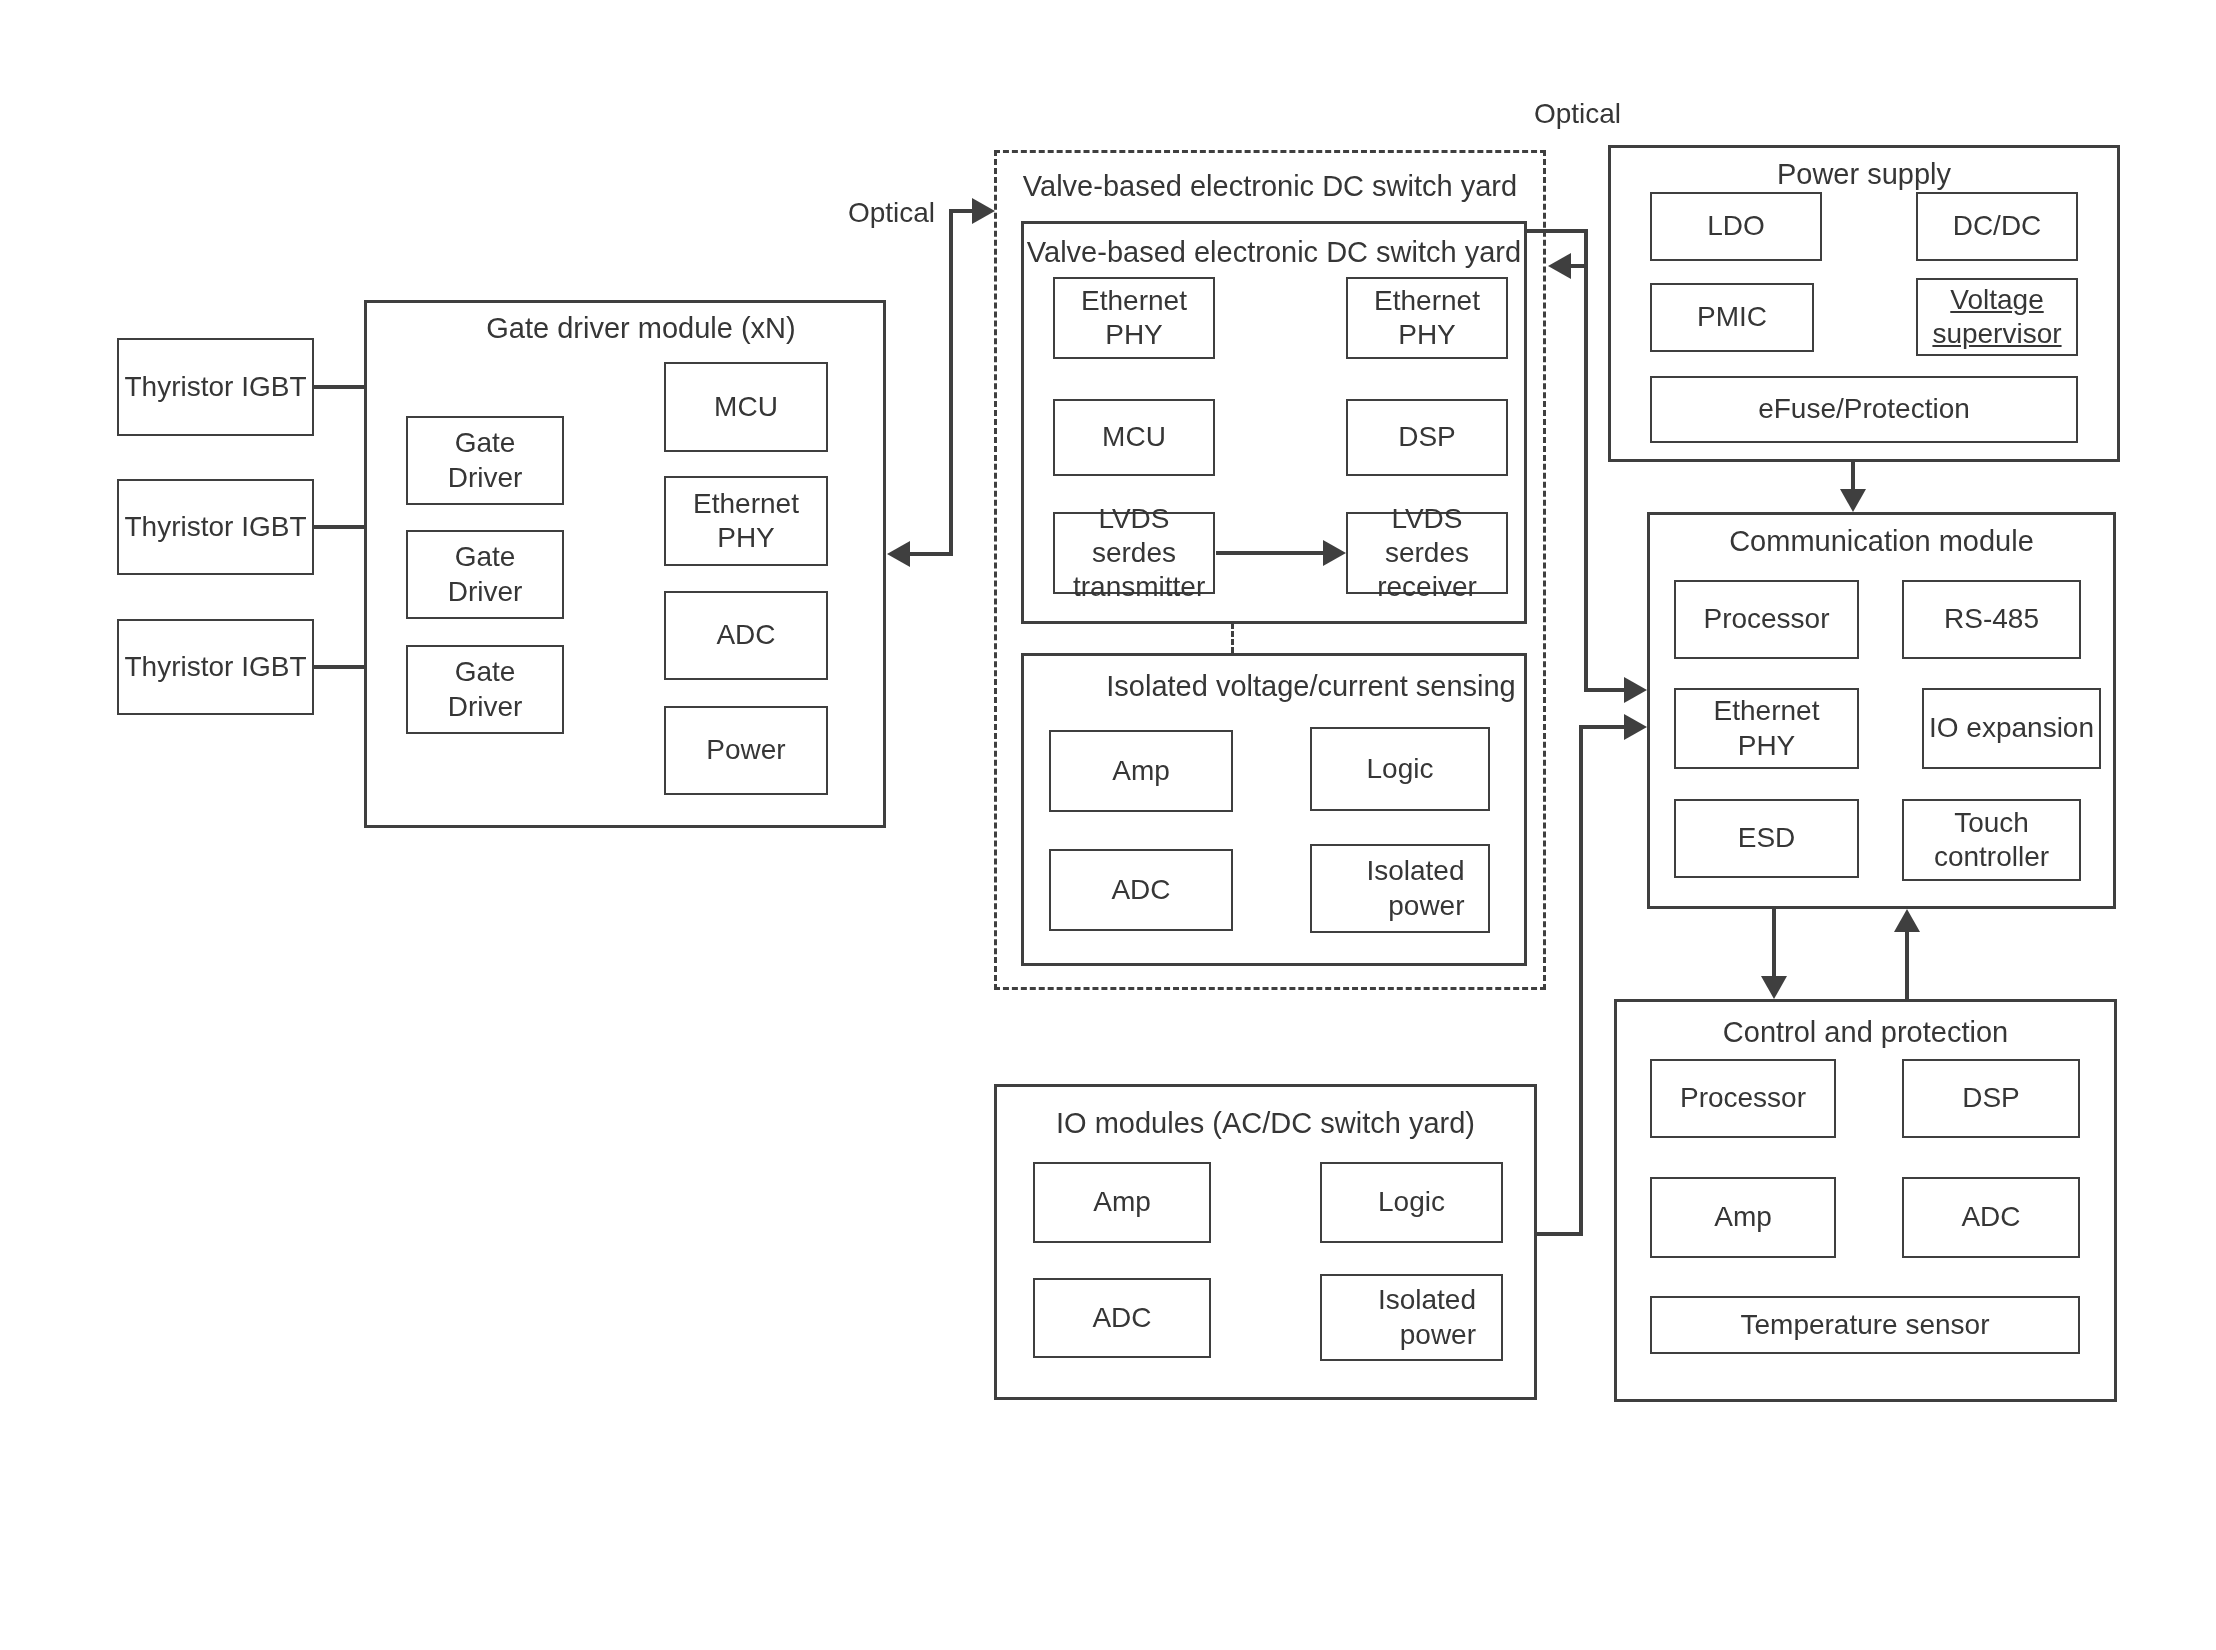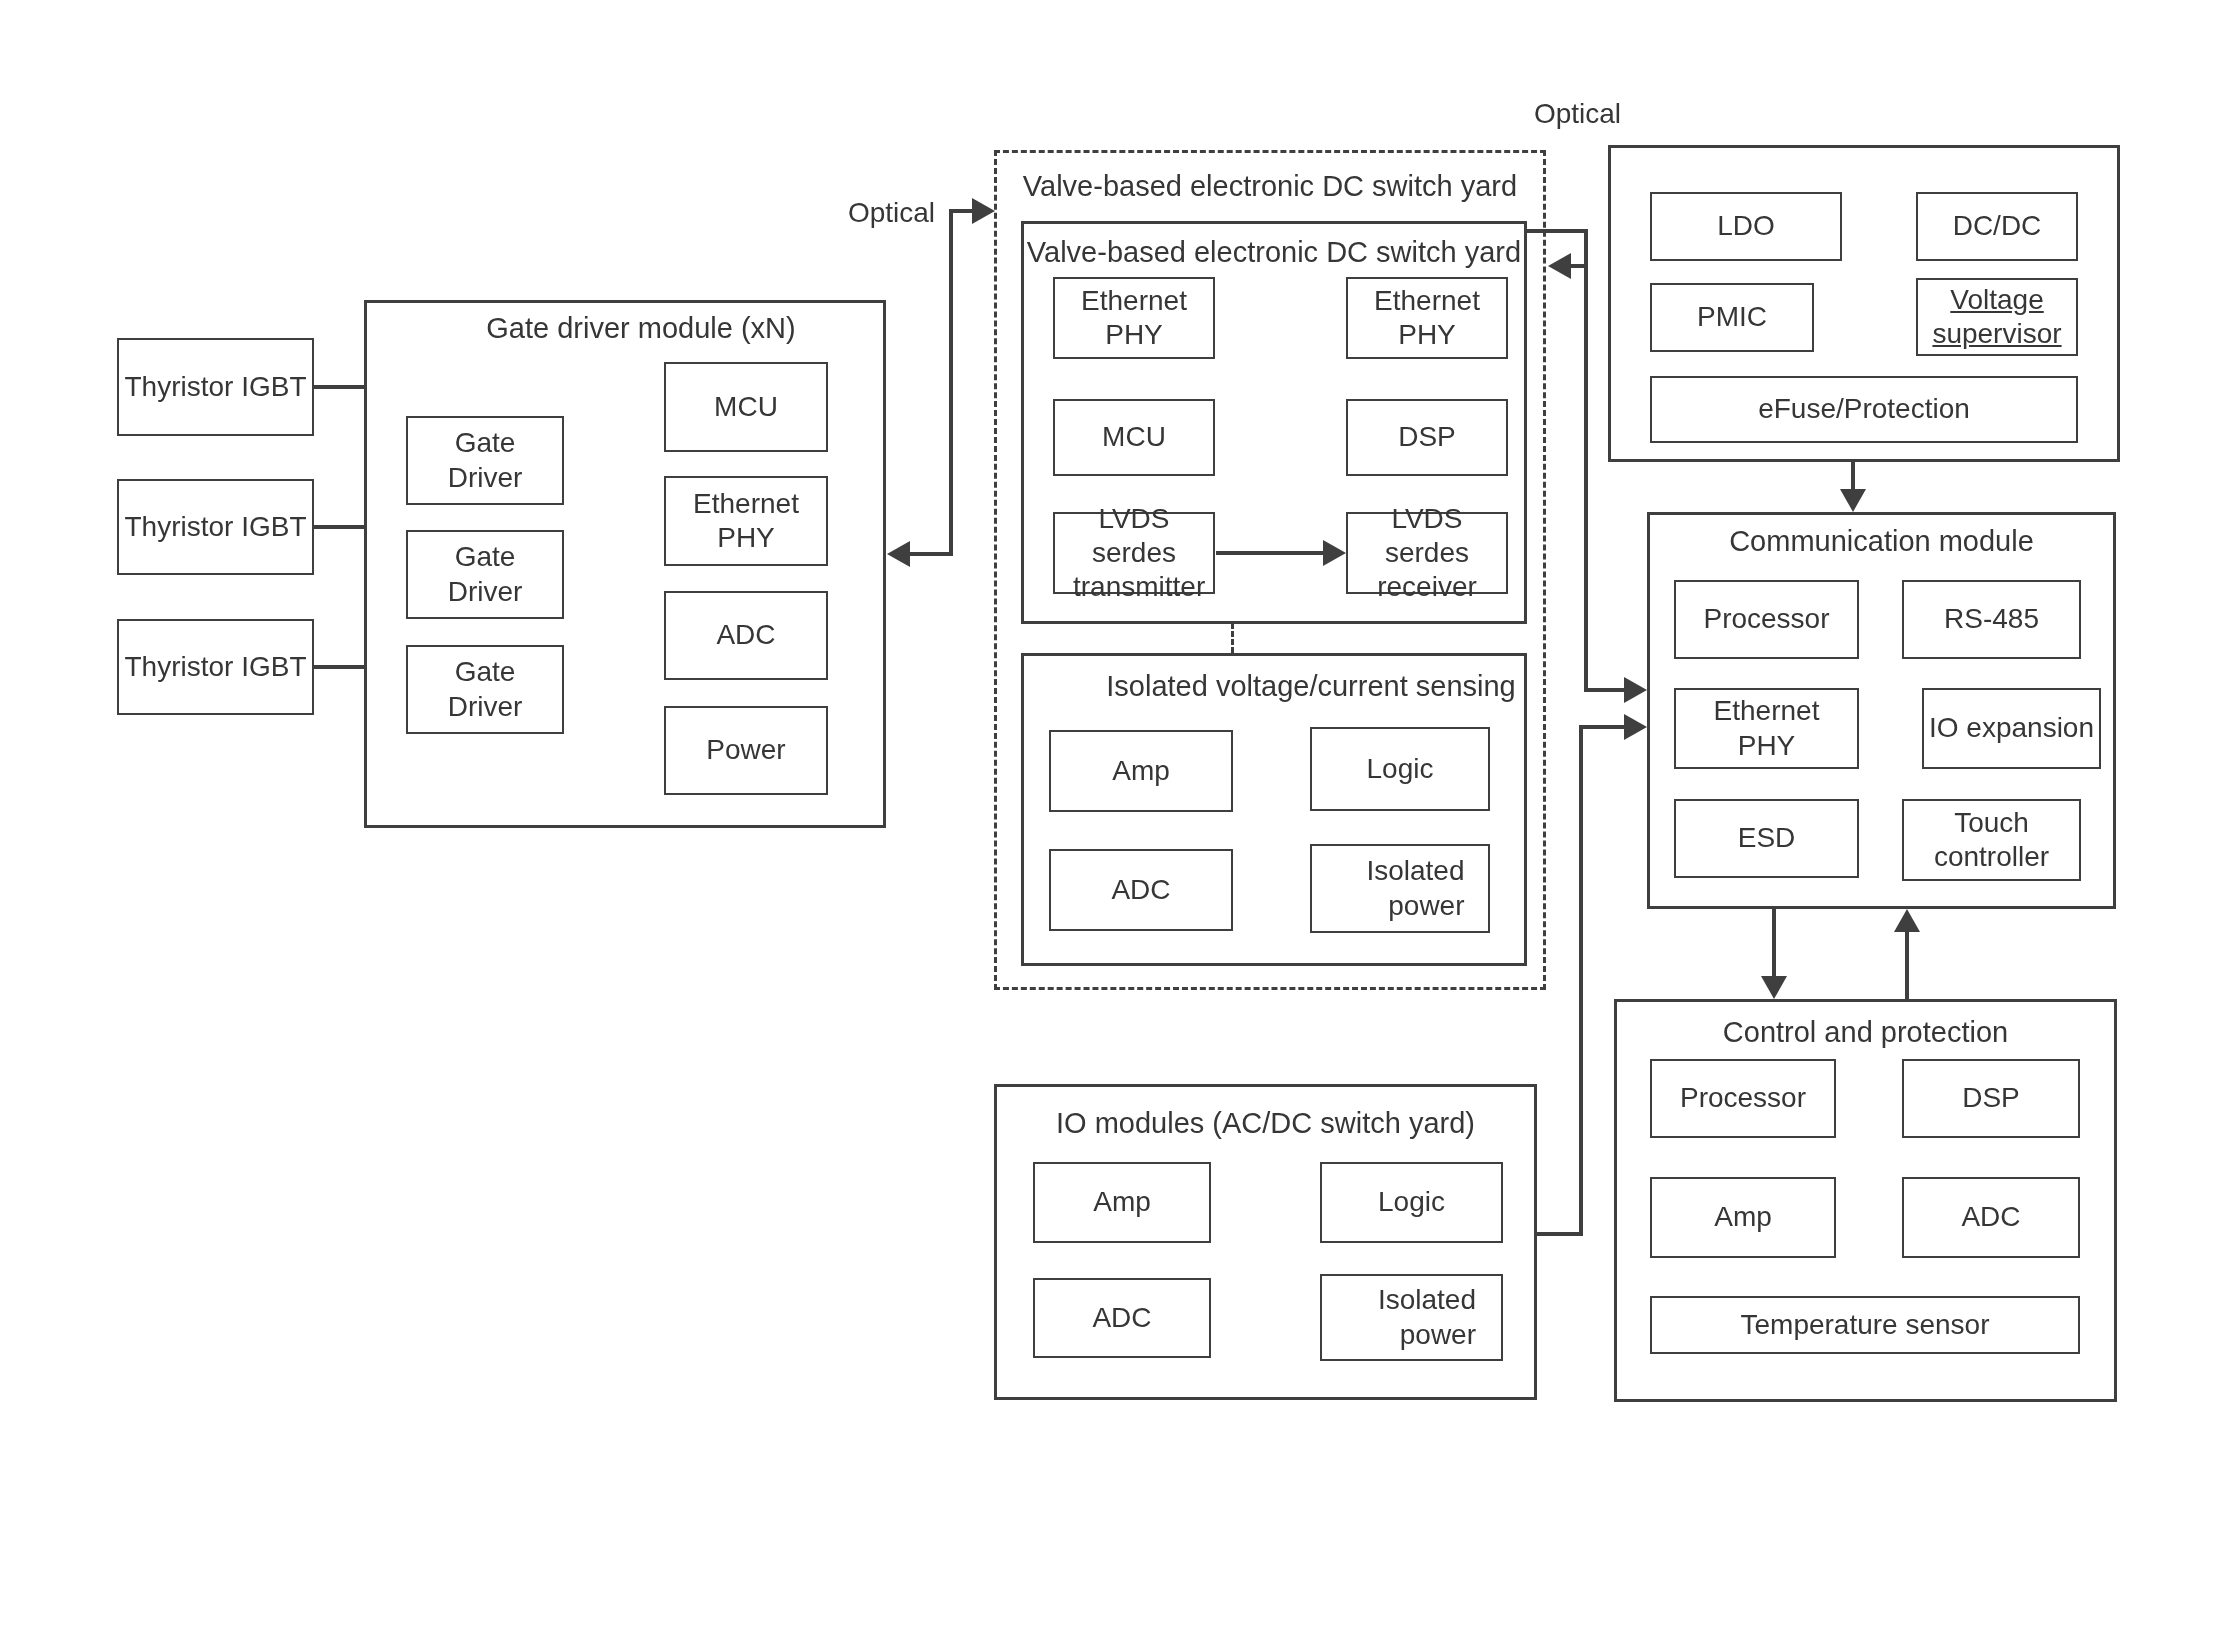--- a/index.html
+++ b/index.html
@@ -163,22 +163,23 @@
   <div class="arr left" style="left:1548px;top:253px;"></div>
   <div class="line" style="left:1588px;top:688px;width:36px;height:3.5px;"></div>
   <div class="arr right" style="left:1624px;top:677px;"></div>
 
   <div class="line" style="left:1537px;top:1232px;width:46px;height:3.5px;"></div>
   <div class="line" style="left:1579px;top:725px;width:3.5px;height:511px;"></div>
   <div class="line" style="left:1583px;top:725px;width:42px;height:3.5px;"></div>
   <div class="arr right" style="left:1624px;top:714px;"></div>
 
   <div class="module" style="left:1608px;top:145px;width:512px;height:317px;"></div>
-
-  <div class="box" style="left:1650px;top:192px;width:192px;height:69px;">
+  <div class="title" style="left:1608px;top:158px;width:512px;">Power supply</div>
+
+  <div class="box" style="left:1650px;top:192px;width:172px;height:69px;">
       <span>LDO</span>
     </div>
   <div class="box" style="left:1916px;top:192px;width:162px;height:69px;">
       <span>DC/DC</span>
     </div>
   <div class="box" style="left:1650px;top:283px;width:164px;height:69px;">
       <span>PMIC</span>
     </div>
   <div class="box w170" style="left:1916px;top:278px;width:162px;height:78px;text-decoration:underline;">
       <span>Voltage supervisor</span>

